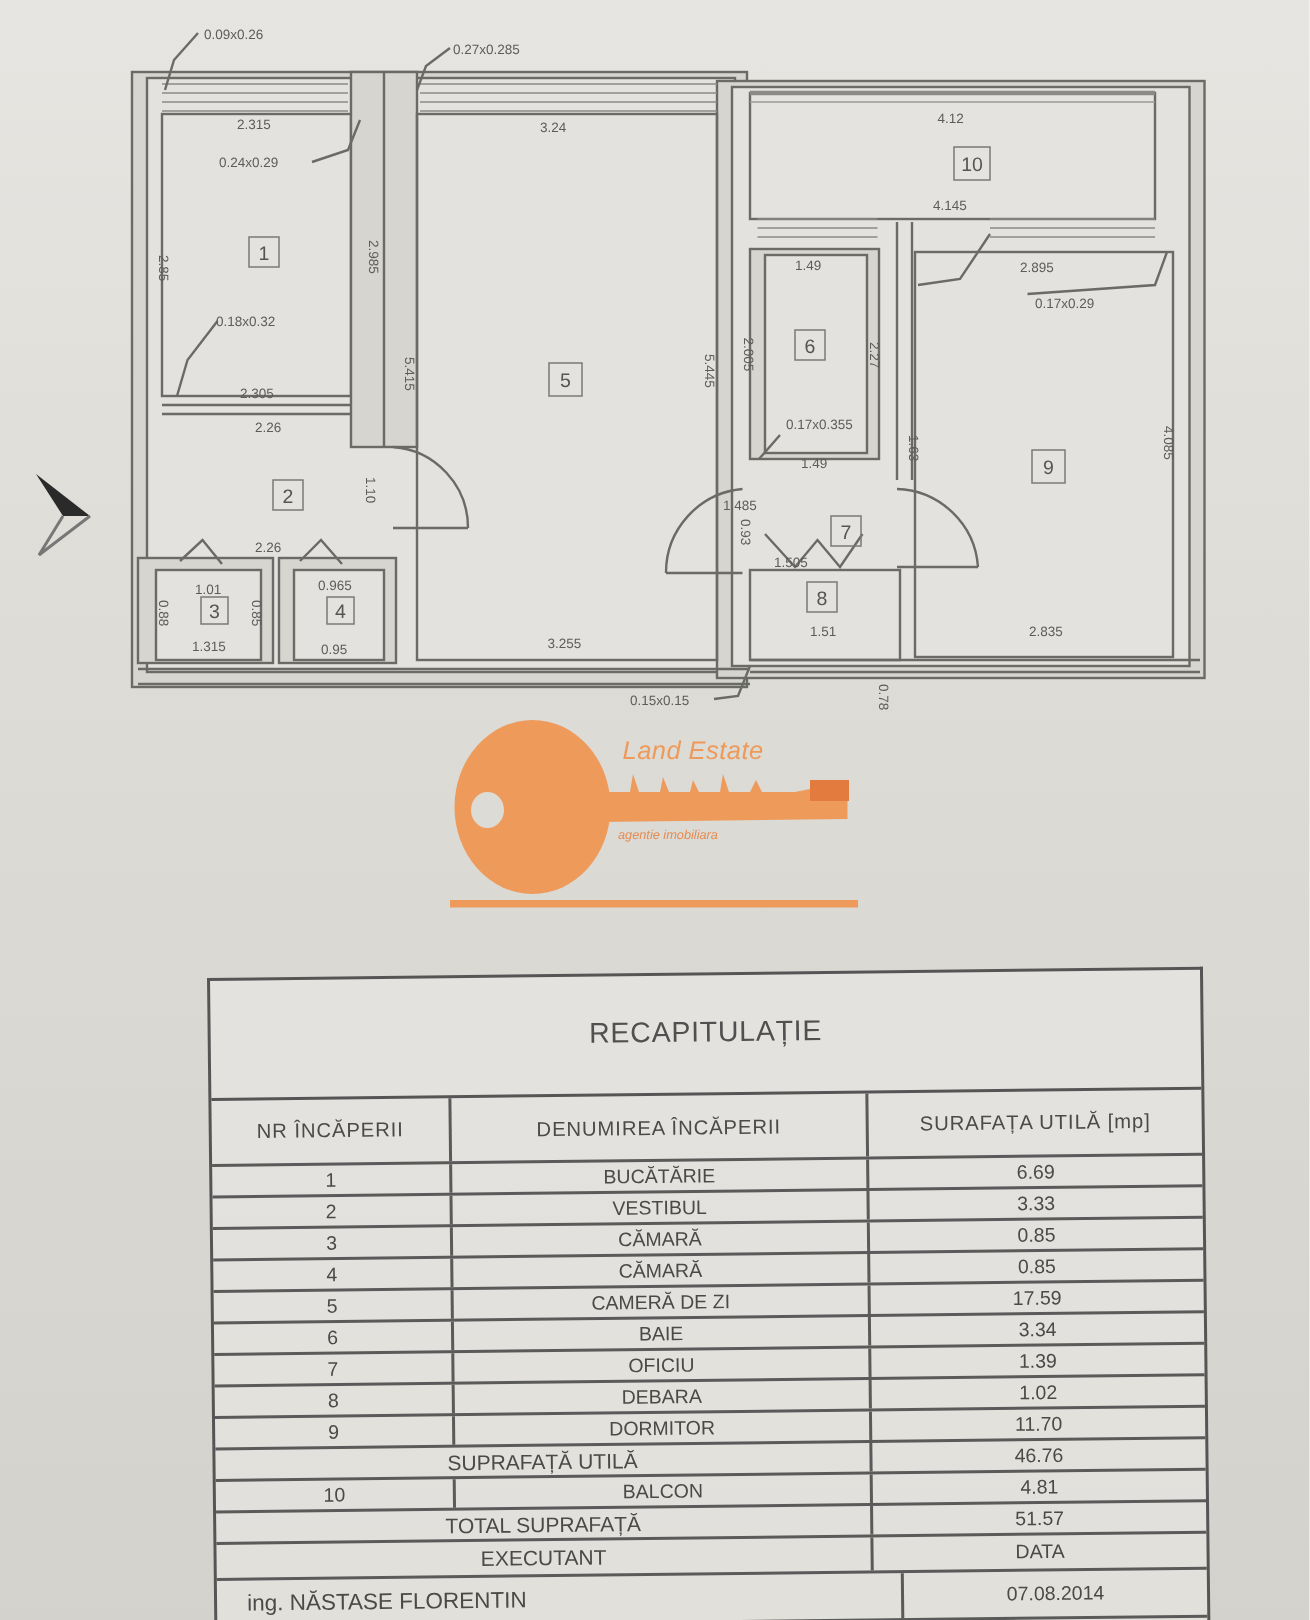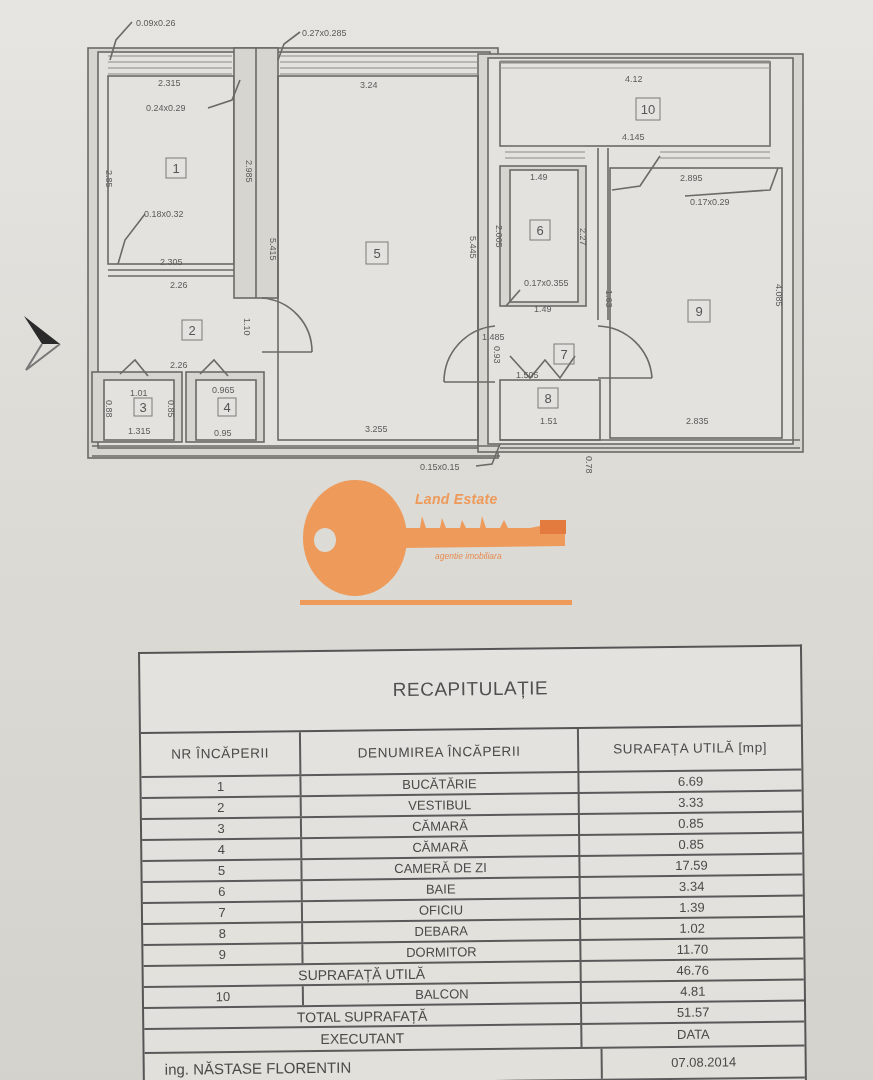--- a/index.html
+++ b/index.html
@@ -9,22 +9,22 @@
     font-family: "Liberation Sans", sans-serif;
     color:#4a4a48;
   }
   .plan { position:absolute; left:0; top:0; width:873px; height:480px; }
   .dim { font-family:"Liberation Sans", sans-serif; font-size:9px; fill:#5c5c5a; }
   .roomlbl { font-family:"Liberation Sans", sans-serif; font-size:13px; fill:#555; }
 
   .arrow { position:absolute; left:20px; top:310px; width:48px; height:65px; }
 
   .logo { position:absolute; left:300px; top:476px; width:275px; height:135px; }
-  .logo-title { position:absolute; left:115px; top:15px; font-size:14px; font-weight:bold; font-style:italic; color:#ee9a5a; letter-spacing:0.3px; }
-  .logo-sub { position:absolute; left:135px; top:75px; font-size:8.5px; font-style:italic; color:#e58c52; }
+  .logo-title { position:absolute; left:115px; top:15px; font-size:17px; font-weight:normal; font-style:italic; color:#ee9a5a; letter-spacing:0.3px; }
+  .logo-sub { position:absolute; left:112px; top:75px; font-size:8.5px; font-style:italic; color:#e58c52; }
   .logo-bar { position:absolute; left:0; top:124px; width:272px; height:5px; background:#ee9a5a; }
 
   .table-wrap {
     position:absolute; left:138px; top:652px; width:660px; height:440px;
     transform: rotate(-0.65deg); transform-origin: 0 0;
     border-left:2px solid #555; border-right:2px solid #555; border-top:2px solid #555;
     background: rgba(236,235,231,0.55);
   }
   .tbl-title { height:78px; border-bottom:2px solid #555; display:flex; align-items:center; justify-content:center; font-size:19px; letter-spacing:0.5px; color:#505050; }
   .row { display:flex; border-bottom:2px solid #5a5a5a; height:19px; align-items:stretch; }

